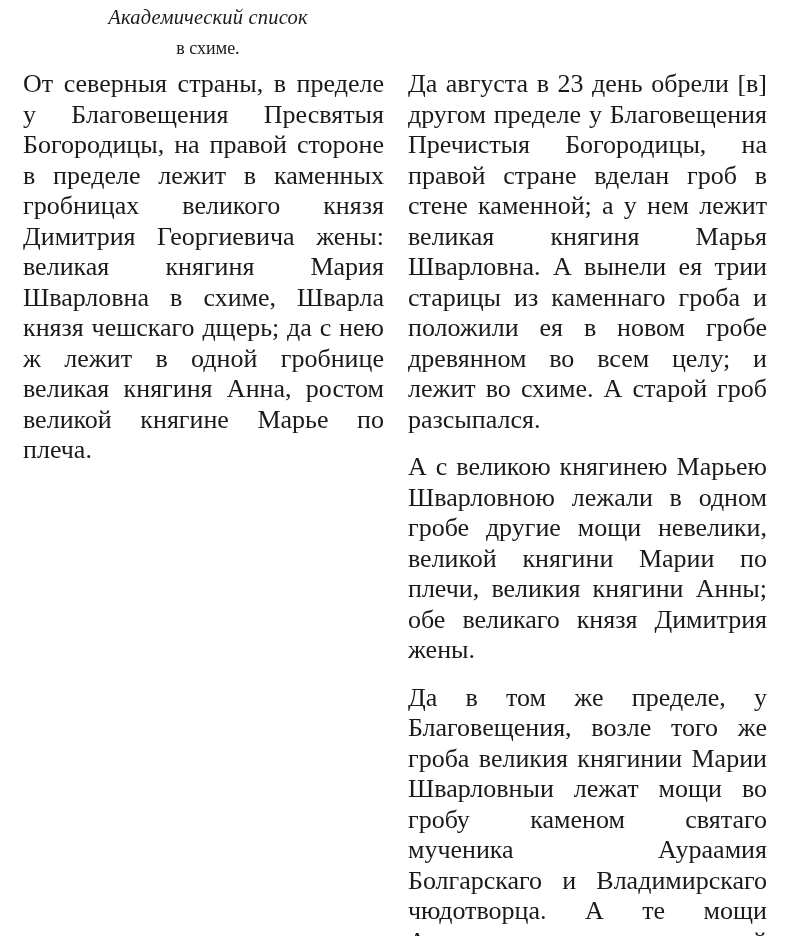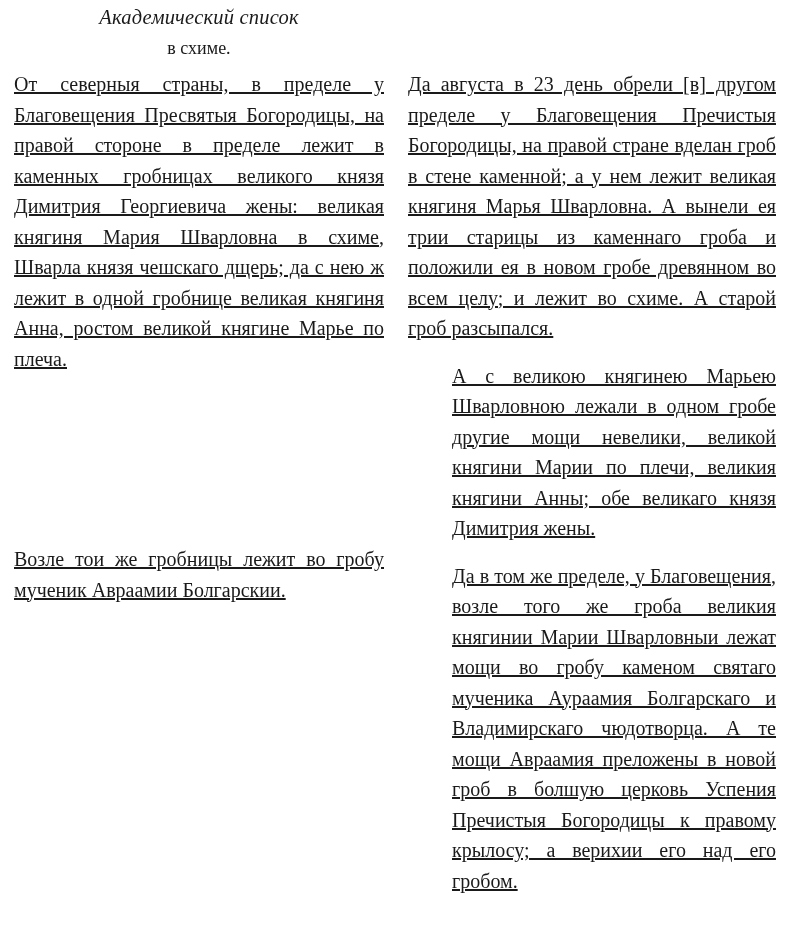--- a/index.html
+++ b/index.html
@@ -12,21 +12,21 @@
     height: 936px;
     font-family: "Liberation Serif", "DejaVu Serif", serif;
     color: #1a1a1a;
     -webkit-font-smoothing: antialiased;
   }
   .page {
     position: relative;
     width: 790px;
     height: 936px;
     box-sizing: border-box;
-    padding: 0 14px;
+    padding: 0 23px;
   }
 
   
   .headings {
     display: flex;
     width: 100%;
     padding-top: 6px;
   }
   .heading {
     font-style: italic;
@@ -65,32 +65,31 @@
   .subline-right { width: 368px; }
 
   
   .columns {
     display: flex;
     width: 100%;
     margin-top: 8px;
     align-items: flex-start;
   }
   .col {
-    font-size: 20px;
+    font-size: 26px;
     line-height: 30.5px;
     text-align: justify;
     text-align-last: left;
-    text-decoration: underline;
   }
   .col-left  { width: 370px; }
   .col-gap   { width: 24px; flex: none; }
   .col-right { width: 368px; }
 
   .para { margin: 0; }
-  .para + .para { margin-top: 17px; margin-left: 44px; }
+  .para + .para { margin-top: 17px; }
 
   
   .col-spacer {
     height: 170px;
   }
 </style>
 </head>
 <body>
 
 <div class="page">
@@ -104,21 +103,20 @@
   <div class="subline-row">
     <div class="subline subline-left">в схиме.</div>
     <div class="subline-gap"></div>
   </div>
 
   <div class="columns">
 
     <div class="col col-left">
       <p class="para">От северныя страны, в пределе у Благовещения Пресвятыя Богородицы, на правой стороне в пределе лежит в каменных гробницах великого князя Димитрия Георгиевича жены: великая княгиня Мария Шварловна в схиме, Шварла князя чешскаго дщерь; да с нею ж лежит в одной гробнице великая княгиня Анна, ростом великой княгине Марье по плеча.</p>
       <div class="col-spacer"></div>
-      <p class="para">Возле тои же гробницы лежит во гробу мученик Авраамии Болгарскии.</p>
     </div>
 
     <div class="col-gap"></div>
 
     <div class="col col-right">
       <p class="para">Да августа в 23 день обрели [в] другом пределе у Благовещения Пречистыя Богородицы, на правой стране вделан гроб в стене каменной; а у нем лежит великая княгиня Марья Шварловна. А вынели ея трии старицы из каменнаго гроба и положили ея в новом гробе древянном во всем целу; и лежит во схиме. А старой гроб разсыпался.</p>
       <p class="para">А с великою княгинею Марьею Шварловною лежали в одном гробе другие мощи невелики, великой княгини Марии по плечи, великия княгини Анны; обе великаго князя Димитрия жены.</p>
       <p class="para">Да в том же пределе, у Благовещения, возле того же гроба великия княгинии Марии Шварловныи лежат мощи во гробу каменом святаго мученика Аураамия Болгарскаго и Владимирскаго чюдотворца. А те мощи Авраамия преложены в новой гроб в болшую церковь Успения Пречистыя Богородицы к правому крылосу; а верихии его над его гробом.</p>
     </div>
 

